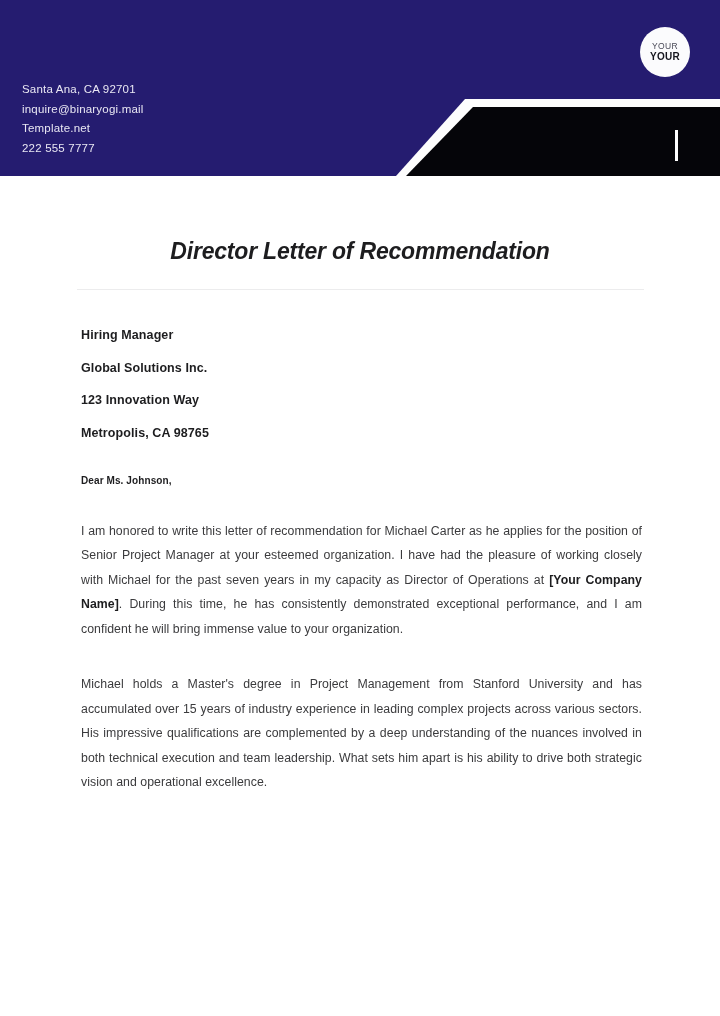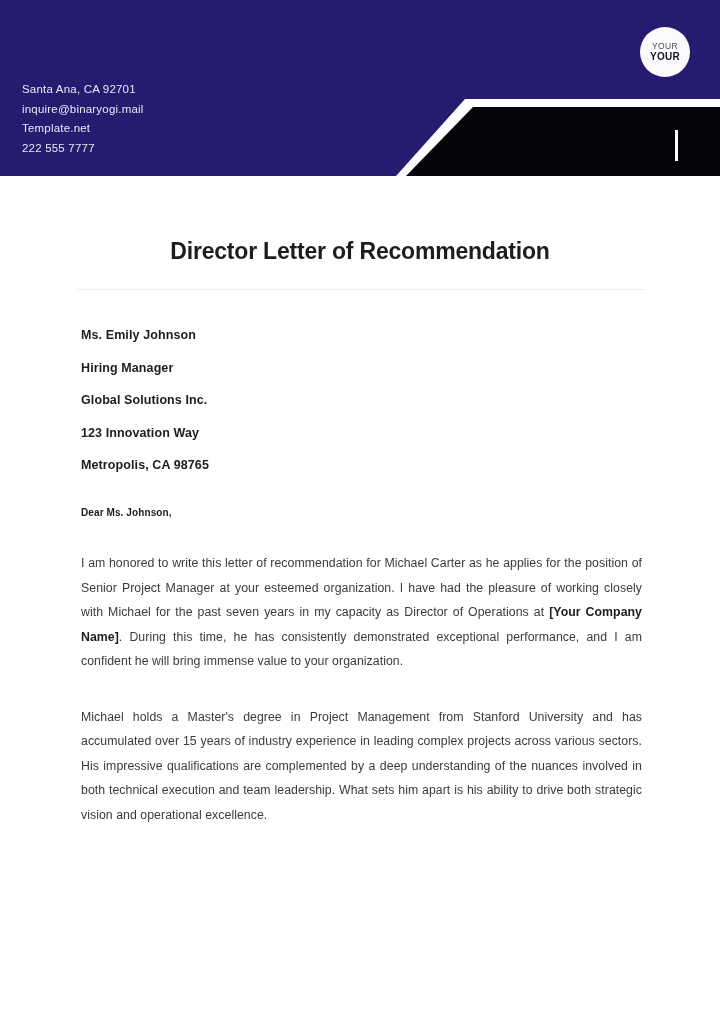--- a/index.html
+++ b/index.html
@@ -107,20 +107,21 @@
   }
 
   .doc-title {
     text-align: center;
     font-size: 23px;
     font-weight: 700;
     color: #1d1d1f;
     letter-spacing: -0.2px;
     margin: 0;
     padding-top: 62px;
+    font-style: italic;
   }
 
   .title-rule {
     width: 567px;
     height: 1px;
     background: #ececed;
     margin: 24px auto 0 auto;
   }
 
   .letter {
@@ -190,21 +191,20 @@
 
 <div class="doc">
 
   <h1 class="doc-title">Director Letter of Recommendation</h1>
   <div class="title-rule"></div>
 
   <div class="letter">
 
 
     <div class="recipient">
-      <div>Ms. Emily Johnson</div>
       <div>Hiring Manager</div>
       <div>Global Solutions Inc.</div>
       <div>123 Innovation Way</div>
       <div>Metropolis, CA 98765</div>
     </div>
 
     <div class="salutation">Dear Ms. Johnson,</div>
 
     <p class="body-para"><span>I am honored to write this letter of recommendation for Michael Carter as he applies for the position of Senior Project Manager at your esteemed organization. I have had the pleasure of working closely with Michael for the past seven years in my capacity as Director of Operations at </span><b>[Your Company Name]</b><span>. During this time, he has consistently demonstrated exceptional performance, and I am confident he will bring immense value to your organization.</span></p>
 

